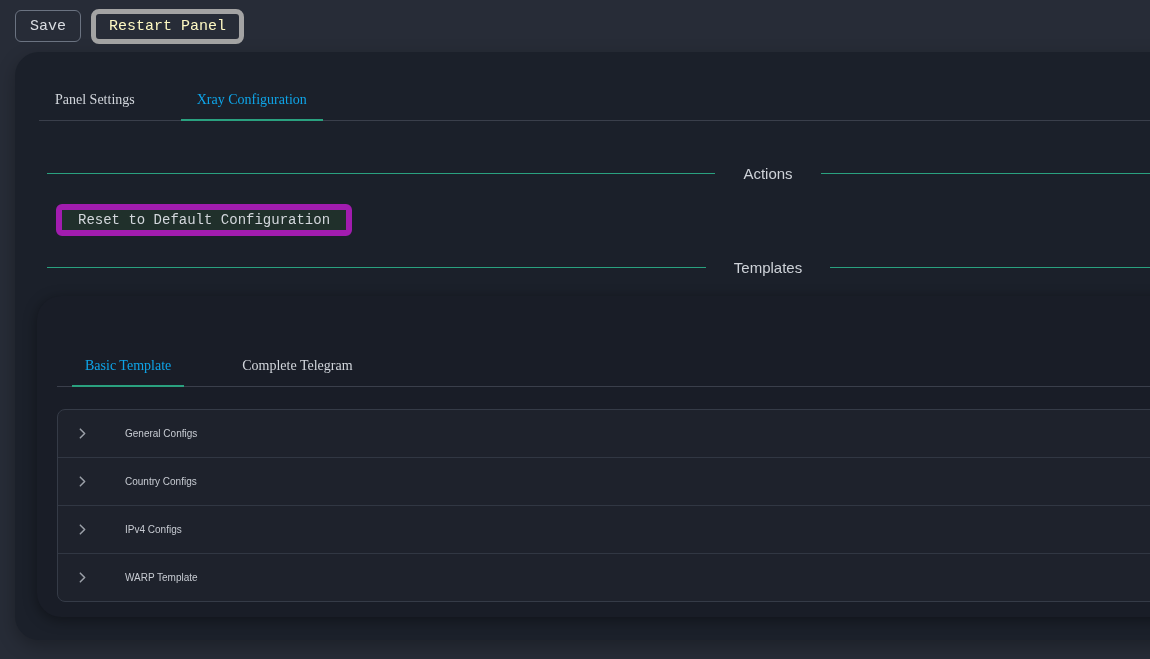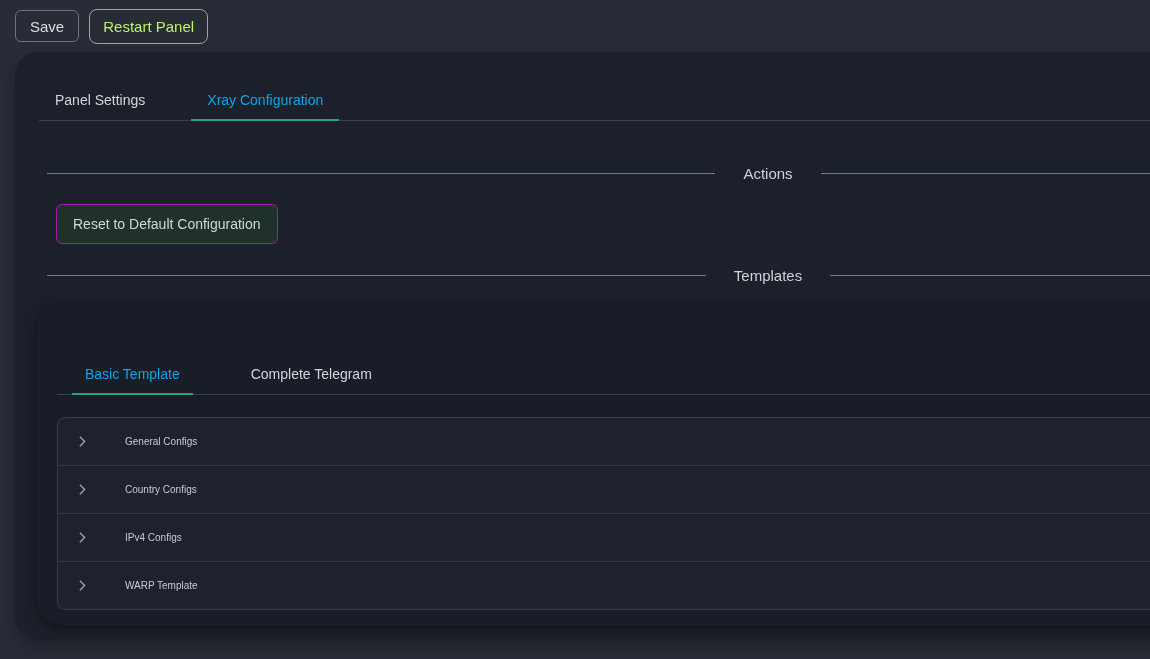--- a/index.html
+++ b/index.html
@@ -18,38 +18,38 @@
   
   .topbar {
     height: 52px;
     display: flex;
     align-items: center;
     padding: 0 15px;
     gap: 10px;
     box-sizing: border-box;
   }
   .btn {
-    font-family: Liberation Sans, sans-serif;
+    font-family: Liberation Mono, monospace;
     font-size: 15px;
     cursor: pointer;
     background: transparent;
   }
   .btn-save {
     height: 32px;
     padding: 0 14px;
     border: 1px solid #6b7381;
     border-radius: 6px;
     color: #d9dce1;
   }
   .btn-restart {
     height: 35px;
     padding: 0 13px;
-    border: 1px solid #a3a3a3;
+    border: 5px solid #a3a3a3;
     border-radius: 8px;
-    color: #bef264;
+    color: #fef9c3;
   }
 
   
   .card {
     margin-left: 15px;
     width: 1498px;
     height: 588px;
     background: #1b202a;
     border-radius: 24px;
     box-shadow: 0 6px 18px rgba(0,0,0,0.28);
@@ -64,20 +64,21 @@
     border-bottom: 1px solid #3a3f4b;
   }
   .tab {
     padding: 12px 16px;
     margin-right: 30px;
     font-size: 14px;
     color: #d2d6dc;
     cursor: pointer;
     position: relative;
     white-space: nowrap;
+    font-family: Liberation Serif, serif;
   }
   .tab.active { color: #0ea5e9; }
   .tab.active::after {
     content: '';
     position: absolute;
     left: 0; right: 0; bottom: -1px;
     height: 2px;
     background: #2aa17f;
   }
 
@@ -96,24 +97,24 @@
   }
   .divider::before { margin-left: 8px;  margin-right: 28px; }
   .divider::after  { margin-left: 28px; margin-right: 0; }
   .divider-actions   { margin-top: 44px; }
   .divider-templates { margin-top: 23px; }
 
   
   .btn-reset {
     display: block;
     margin: 22px 0 0 17px;
-    height: 40px;
+    height: 32px;
     padding: 0 16px;
     background: #20302b;
-    border: 1px solid #a21caf;
+    border: 6px solid #a21caf;
     border-radius: 6px;
     color: #d3d7dc;
     font-size: 14px;
   }
 
   
   .inner-card {
     margin-top: 20px;
     margin-left: -2px;
     width: 1454px;

